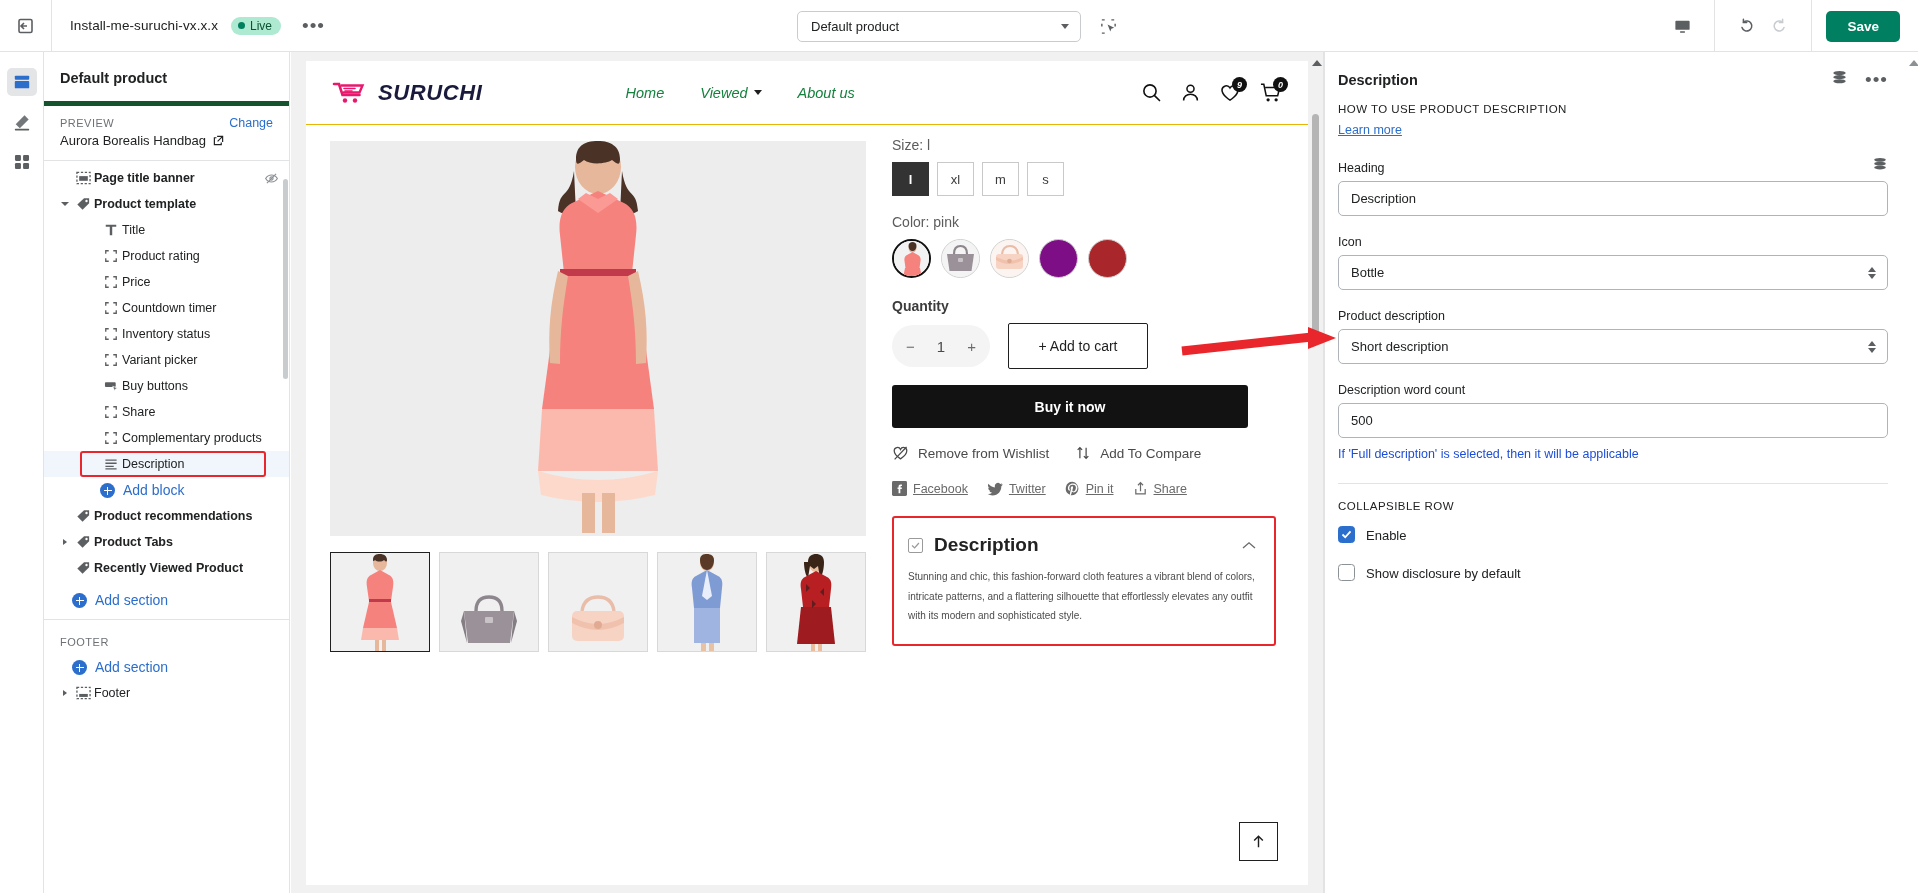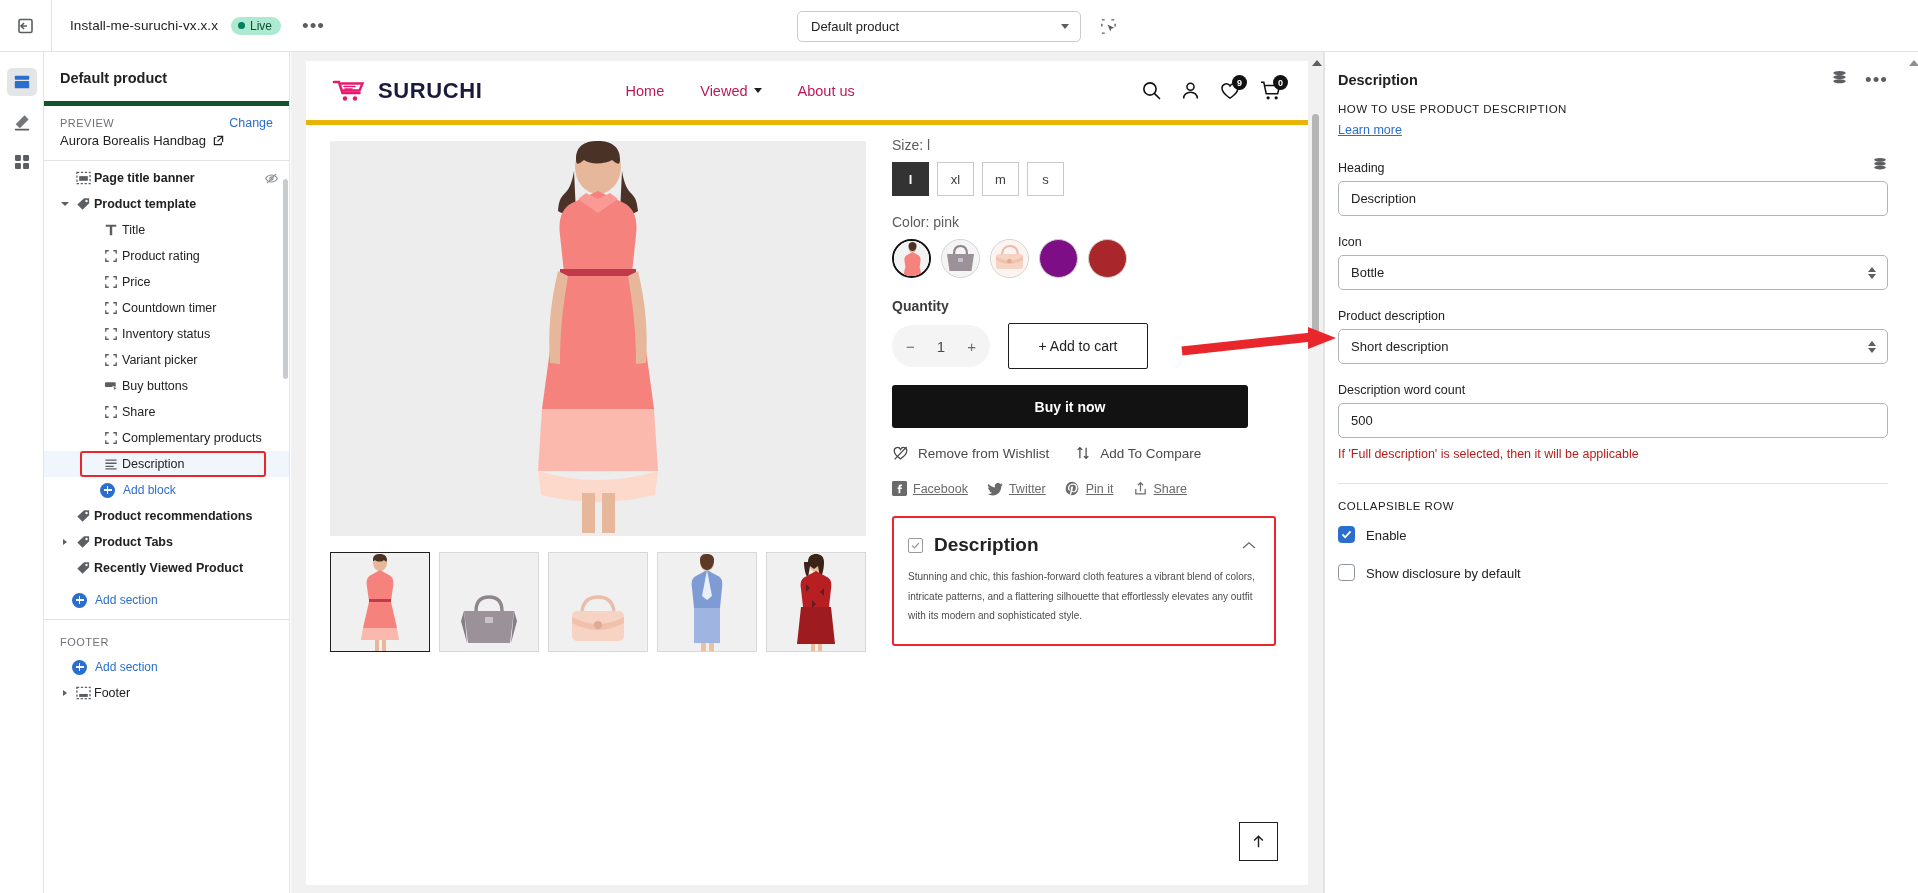--- a/index.html
+++ b/index.html
@@ -124,21 +124,21 @@
   .tree-label { white-space: nowrap; overflow: hidden; text-overflow: ellipsis; }
   .tree-row.bold .tree-label { font-weight: 600; }
   .tree-eye { margin-left: auto; display: flex; align-items: center; }
   .lvl0 { padding-left: 14px; }
   .lvl2 { padding-left: 56px; }
   .tree-row.selected { background: #f1f6fd; }
   .sel-outline {
     position: absolute; left: 36px; width: 186px; height: 26px;
     border: 2px solid #e8262c; border-radius: 3px; pointer-events: none; z-index: 5;
   }
-  .addlink { color: #2c6ecb; font-size: 12px; display: flex; align-items: flex-start; gap: 8px; }
+  .addlink { color: #2c6ecb; font-size: 14px; display: flex; align-items: flex-end; gap: 8px; }
   .plus-circle {
     width: 15px; height: 15px; border-radius: 50%; background: #2c6ecb;
     display: flex; align-items: center; justify-content: center; flex-shrink: 0;
   }
   .plus-circle::before { content:""; position:absolute; width: 8px; height: 1.8px; background:#fff; }
   .plus-circle::after { content:""; position:absolute; width: 1.8px; height: 8px; background:#fff; }
   .sb-sep { height: 1px; background: #e1e3e5; margin: 6px 0; }
   .sb-group-label {
     font-size: 11px; color: #6d7175; letter-spacing: .5px; padding: 10px 0 6px 16px;
   }
@@ -150,26 +150,26 @@
   
   .canvas {
     position: absolute; top: 52px; left: 291px; width: 1032px; height: 841px;
     background: #f1f1f1; display: flex; justify-content: center; padding-top: 9px;
   }
   .frame {
     width: 1002px; height: 824px; background: #fff; overflow: hidden; position: relative;
   }
   .store-header {
     height: 64px; display: flex; align-items: center; padding: 0 26px;
-    border-bottom: 5px solid #eab308; background: #fff;
+    border-bottom: 1px solid #eab308; background: #fff; font-style: italic;
   }
   .logo { display: flex; align-items: center; gap: 10px; }
   .logo-text { font-size: 22px; font-weight: 700; color: #1a1a3d; letter-spacing: .6px; }
   .store-nav { display: flex; align-items: center; gap: 36px; margin-left: auto; margin-right: auto; }
-  .nav-item { font-size: 14.5px; color: #be185d; display: flex; align-items: center; gap: 6px; cursor: pointer; }
+  .nav-item { font-size: 14.5px; color: #15803d; display: flex; align-items: center; gap: 6px; cursor: pointer; }
   .nav-caret { width:0;height:0;border-left:4px solid transparent;border-right:4px solid transparent;border-top:5px solid #1f1f1f; }
   .store-icons { display: flex; align-items: center; gap: 18px; margin-left: auto; }
   .sicon { position: relative; cursor: pointer; display: flex; }
   .badge {
     position: absolute; top: -5px; right: -6px; width: 15px; height: 15px;
     border-radius: 50%; background: #111; color: #fff; font-size: 9px;
     display: flex; align-items: center; justify-content: center; font-weight: 600;
   }
 
   .pdp { display: flex; padding: 0; }
@@ -277,21 +277,21 @@
     width: 100%; height: 35px; border: 1px solid #aeb4b9; border-radius: 5px;
     background: #fff; font-size: 13px; color: #202223; padding: 0 12px;
     display: flex; align-items: center; cursor: pointer; position: relative;
   }
   .rp-select .updown {
     position: absolute; right: 11px; top: 50%; transform: translateY(-50%);
     display: flex; flex-direction: column; gap: 2px;
   }
   .ud-up { width:0;height:0;border-left:4px solid transparent;border-right:4px solid transparent;border-bottom:5px solid #5c5f62; }
   .ud-dn { width:0;height:0;border-left:4px solid transparent;border-right:4px solid transparent;border-top:5px solid #5c5f62; }
-  .rp-help { font-size: 12.5px; color: #b91c1c; margin-top: 7px; line-height: 1.5; }
+  .rp-help { font-size: 12.5px; color: #1d4ed8; margin-top: 7px; line-height: 1.5; }
   .rp-divider { height: 1px; background: #e1e3e5; margin: 19px 0 0 0; }
   .rp-section-label {
     font-size: 11.5px; color: #202223; letter-spacing: .45px; margin: 16px 0 14px 0;
   }
   .rp-check-row { display: flex; align-items: flex-end; gap: 11px; margin-bottom: 21px; cursor: pointer; }
   .cbox {
     width: 17px; height: 17px; border: 1.5px solid #8c9196; border-radius: 3.5px;
     background: #fff; display: flex; align-items: center; justify-content: center; flex-shrink: 0;
   }
   .cbox.on { background: #2c6ecb; border-color: #2c6ecb; }
@@ -335,20 +335,47 @@
       <span class="caret-down"></span>
     </div>
     <div class="inspect-btn">
       <svg width="19" height="19" viewBox="0 0 20 20">
         <path d="M3 3h4M13 3h4M3 17h4M17 7v4M3 7v4" stroke="#5c5f62" stroke-width="1.5" stroke-dasharray="3 2" fill="none"></path>
         <path d="M9 8l7 3.2-3 1.1-1.1 3z" fill="#5c5f62"></path>
       </svg>
     </div>
   </div>
 
+  <div class="topbar-right">
+    <div class="tb-group">
+      <div class="icon-btn">
+        <svg width="19" height="19" viewBox="0 0 20 20" fill="#5c5f62">
+          <rect x="2.5" y="4" width="15" height="9.5" rx="1"></rect>
+          <rect x="7.5" y="15" width="5" height="1.6"></rect>
+        </svg>
+      </div>
+    </div>
+    <div class="tb-div"></div>
+    <div class="tb-group">
+      <div class="icon-btn">
+        <svg width="20" height="20" viewBox="0 0 20 20" fill="none" stroke="#5c5f62" stroke-width="1.5">
+          <path d="M6.5 6.2 A5 5 0 1 1 5 11.5" stroke-linecap="round"></path>
+          <path d="M6.4 3.2 V6.6 H9.7" stroke-linecap="round"></path>
+        </svg>
+      </div>
+      <div class="icon-btn">
+        <svg width="20" height="20" viewBox="0 0 20 20" fill="none" stroke="#c9cccf" stroke-width="1.5">
+          <path d="M13.5 6.2 A5 5 0 1 0 15 11.5" stroke-linecap="round"></path>
+          <path d="M13.6 3.2 V6.6 H10.3" stroke-linecap="round"></path>
+        </svg>
+      </div>
+    </div>
+    <div class="tb-div"></div>
+    <button class="save-btn">Save</button>
+  </div>
 </div>
 
 <div class="rail">
   <div class="rail-btn active">
     <svg width="18" height="18" viewBox="0 0 20 20" fill="#2c6ecb">
       <rect x="2" y="3" width="16" height="4.5" rx="1"></rect>
       <rect x="2" y="9" width="16" height="8" rx="1"></rect>
     </svg>
   </div>
   <div class="rail-btn">

